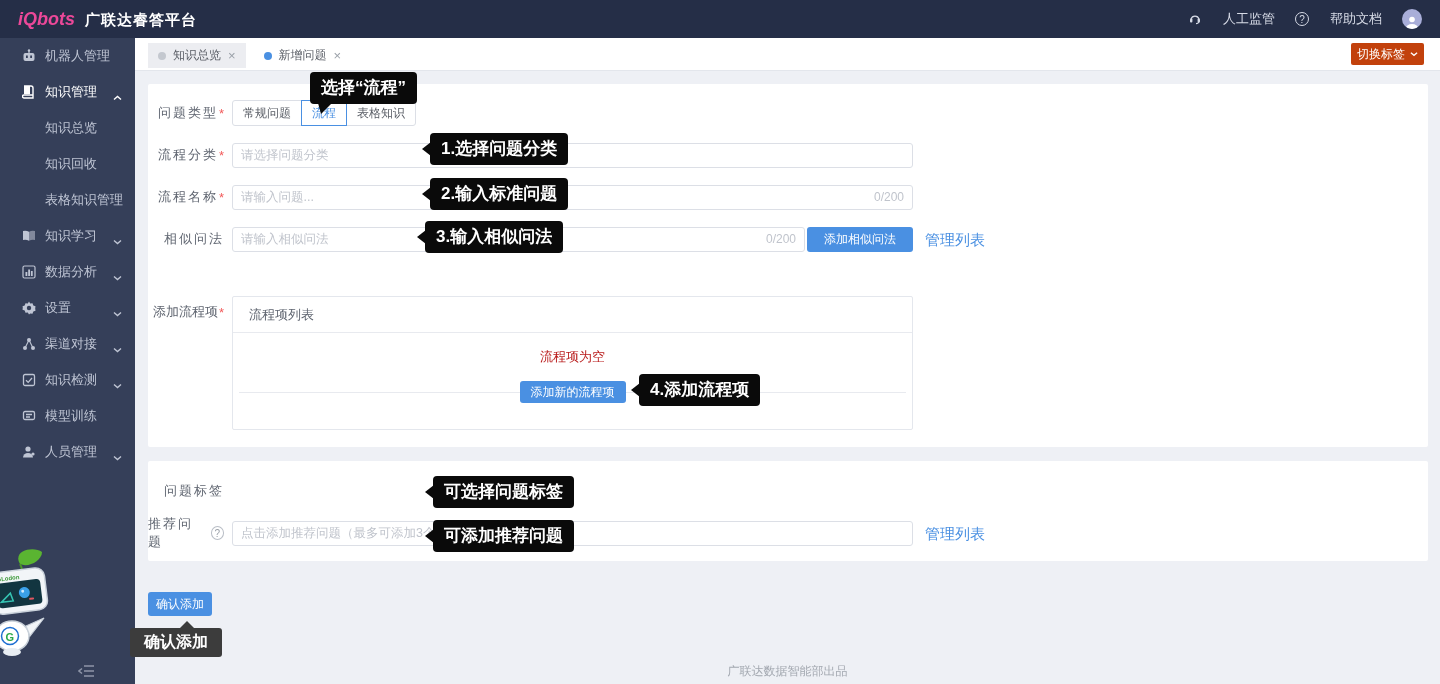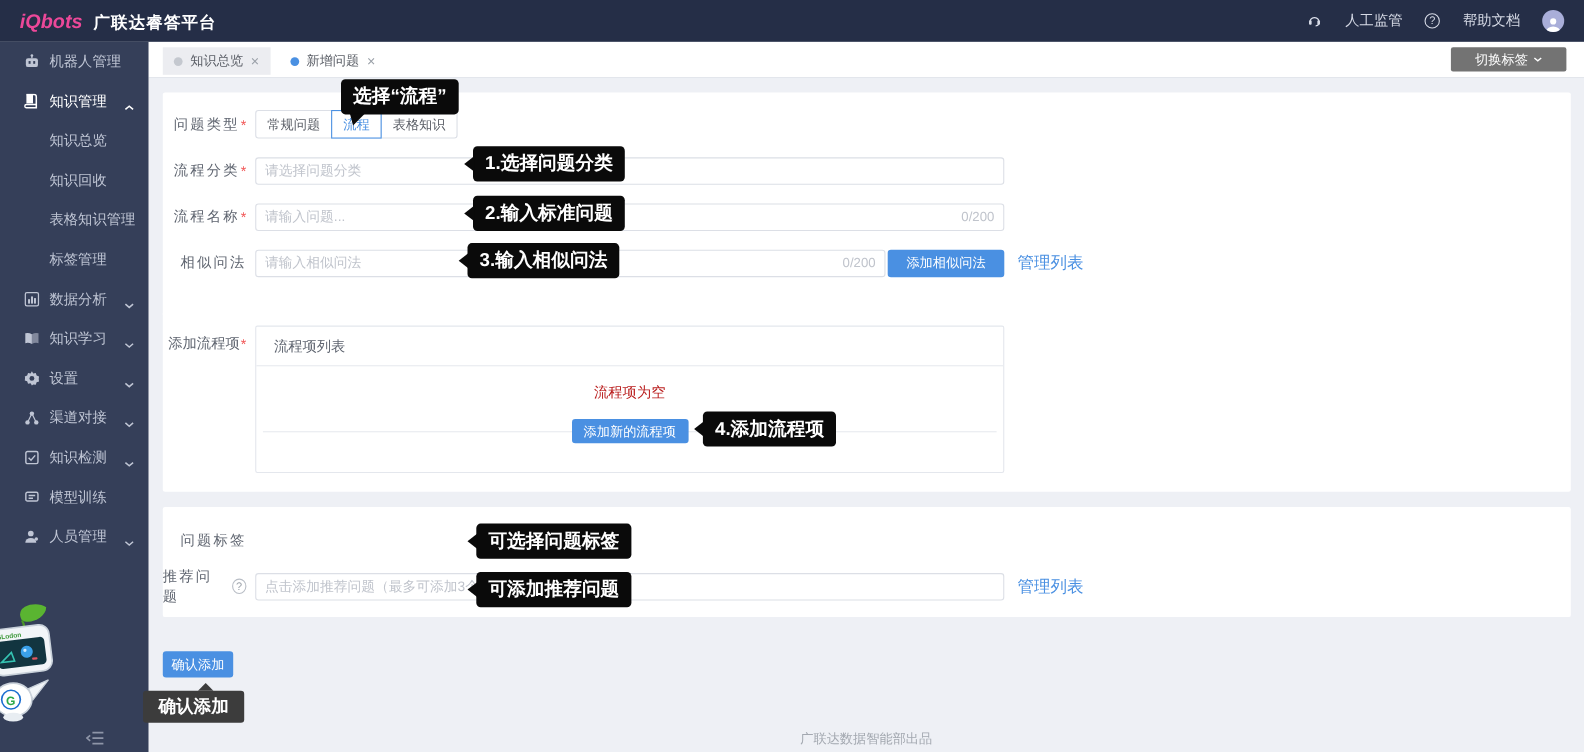--- a/index.html
+++ b/index.html
@@ -28,21 +28,21 @@
   
   .tabbar { position:absolute; top:38px; left:135px; width:1305px; height:33px; background:#ffffff; border-bottom:1px solid #e3e6ec; z-index:10; }
   .tabs { position:absolute; left:13px; top:5px; display:flex; gap:8px; }
   .tab { display:flex; align-items:center; gap:7px; height:25px; padding:0 10px; font-size:12px; color:#5a5e66; cursor:pointer; }
   .tab.inactive { background:#ecedf1; }
   .tab.active { background:#ffffff; }
   .tab-dot { width:8px; height:8px; border-radius:50%; }
   .tab.inactive .tab-dot { background:#c4c8cf; }
   .tab.active .tab-dot { background:#4a90e2; }
   .tab-close { color:#9aa0a8; font-size:13px; line-height:1; cursor:pointer; }
-  .switch-tag { position:absolute; right:16px; top:5px; height:22px; background:#737373; color:#fff; font-size:12px; border:none; border-radius:2px; padding:0 22px; display:flex; align-items:center; gap:5px; cursor:pointer; }
+  .switch-tag { position:absolute; right:16px; top:5px; height:22px; background:#c2410c; color:#fff; font-size:12px; border:none; border-radius:2px; padding:0 6px; display:flex; align-items:center; gap:5px; cursor:pointer; }
 
   
   .content { position:absolute; top:71px; left:135px; width:1305px; height:613px; background:#eef0f5; }
   .panel { position:absolute; left:13px; width:1280px; background:#ffffff; border-radius:2px; }
   .panel1 { top:13px; height:204px; }
   .panel2 { top:212px; height:164px; }
   .panel3 { top:390px; height:100px; }
 
   .frow { position:absolute; left:0; right:0; height:26px; display:flex; align-items:center; }
   .flabel { position:absolute; left:0; width:84px; padding-right:8px; display:flex; align-items:center; justify-content:flex-end; font-size:13px; color:#5f6570; }
@@ -144,45 +144,42 @@
   </div>
   <div class="side-item sub">
     <span>知识总览</span>
   </div>
   <div class="side-item sub">
     <span>知识回收</span>
   </div>
   <div class="side-item sub">
     <span>表格知识管理</span>
   </div>
-  <div class="side-item sub">
-    <span>标签管理</span>
+  <div class="side-item">
+    <span class="mi">
+        <svg width="14" height="14" viewBox="0 0 14 14" fill="currentColor">
+          <path d="M1 2 q3-1 6 .8 v9 q-3-1.8-6-.8 z"></path>
+          <path d="M13 2 q-3-1-6 .8 v9 q3-1.8 6-.8 z" opacity=".55"></path>
+        </svg>
+      </span>
+    <span>知识学习</span>
+    <span class="caret"><svg width="9" height="6" viewBox="0 0 9 6" fill="none" stroke="#bfc5d4" stroke-width="1.4">
+          <path d="M1 1.5 L4.5 4.5 L8 1.5"></path>
+        </svg></span>
   </div>
   <div class="side-item">
     <span class="mi">
         <svg width="14" height="14" viewBox="0 0 14 14" fill="currentColor">
           <rect x="1" y="1" width="12" height="12" rx="1.5" fill="none" stroke="currentColor" stroke-width="1.2"></rect>
           <rect x="3.5" y="7" width="1.8" height="4"></rect>
           <rect x="6.2" y="4.5" width="1.8" height="6.5"></rect>
           <rect x="8.9" y="6" width="1.8" height="5"></rect>
         </svg>
       </span>
     <span>数据分析</span>
-    <span class="caret"><svg width="9" height="6" viewBox="0 0 9 6" fill="none" stroke="#bfc5d4" stroke-width="1.4">
-          <path d="M1 1.5 L4.5 4.5 L8 1.5"></path>
-        </svg></span>
-  </div>
-  <div class="side-item">
-    <span class="mi">
-        <svg width="14" height="14" viewBox="0 0 14 14" fill="currentColor">
-          <path d="M1 2 q3-1 6 .8 v9 q-3-1.8-6-.8 z"></path>
-          <path d="M13 2 q-3-1-6 .8 v9 q3-1.8 6-.8 z" opacity=".55"></path>
-        </svg>
-      </span>
-    <span>知识学习</span>
     <span class="caret"><svg width="9" height="6" viewBox="0 0 9 6" fill="none" stroke="#bfc5d4" stroke-width="1.4">
           <path d="M1 1.5 L4.5 4.5 L8 1.5"></path>
         </svg></span>
   </div>
   <div class="side-item">
     <span class="mi">
         <svg width="14" height="14" viewBox="0 0 14 14" fill="currentColor">
           <path d="M7 .5 l1.2 2 2.3-.3 .8 2.2 2.2 .8-.3 2.3 2-1.2-2 1.2 .3 2.3-2.2 .8-.8 2.2-2.3-.3L7 13.5 5.8 11.5l-2.3 .3-.8-2.2L.5 8.8 .8 6.5 .5 5.2l2.2-.8 .8-2.2 2.3 .3z"></path>
           <circle cx="7" cy="7" r="2.2" fill="#353f59"></circle>
         </svg>

